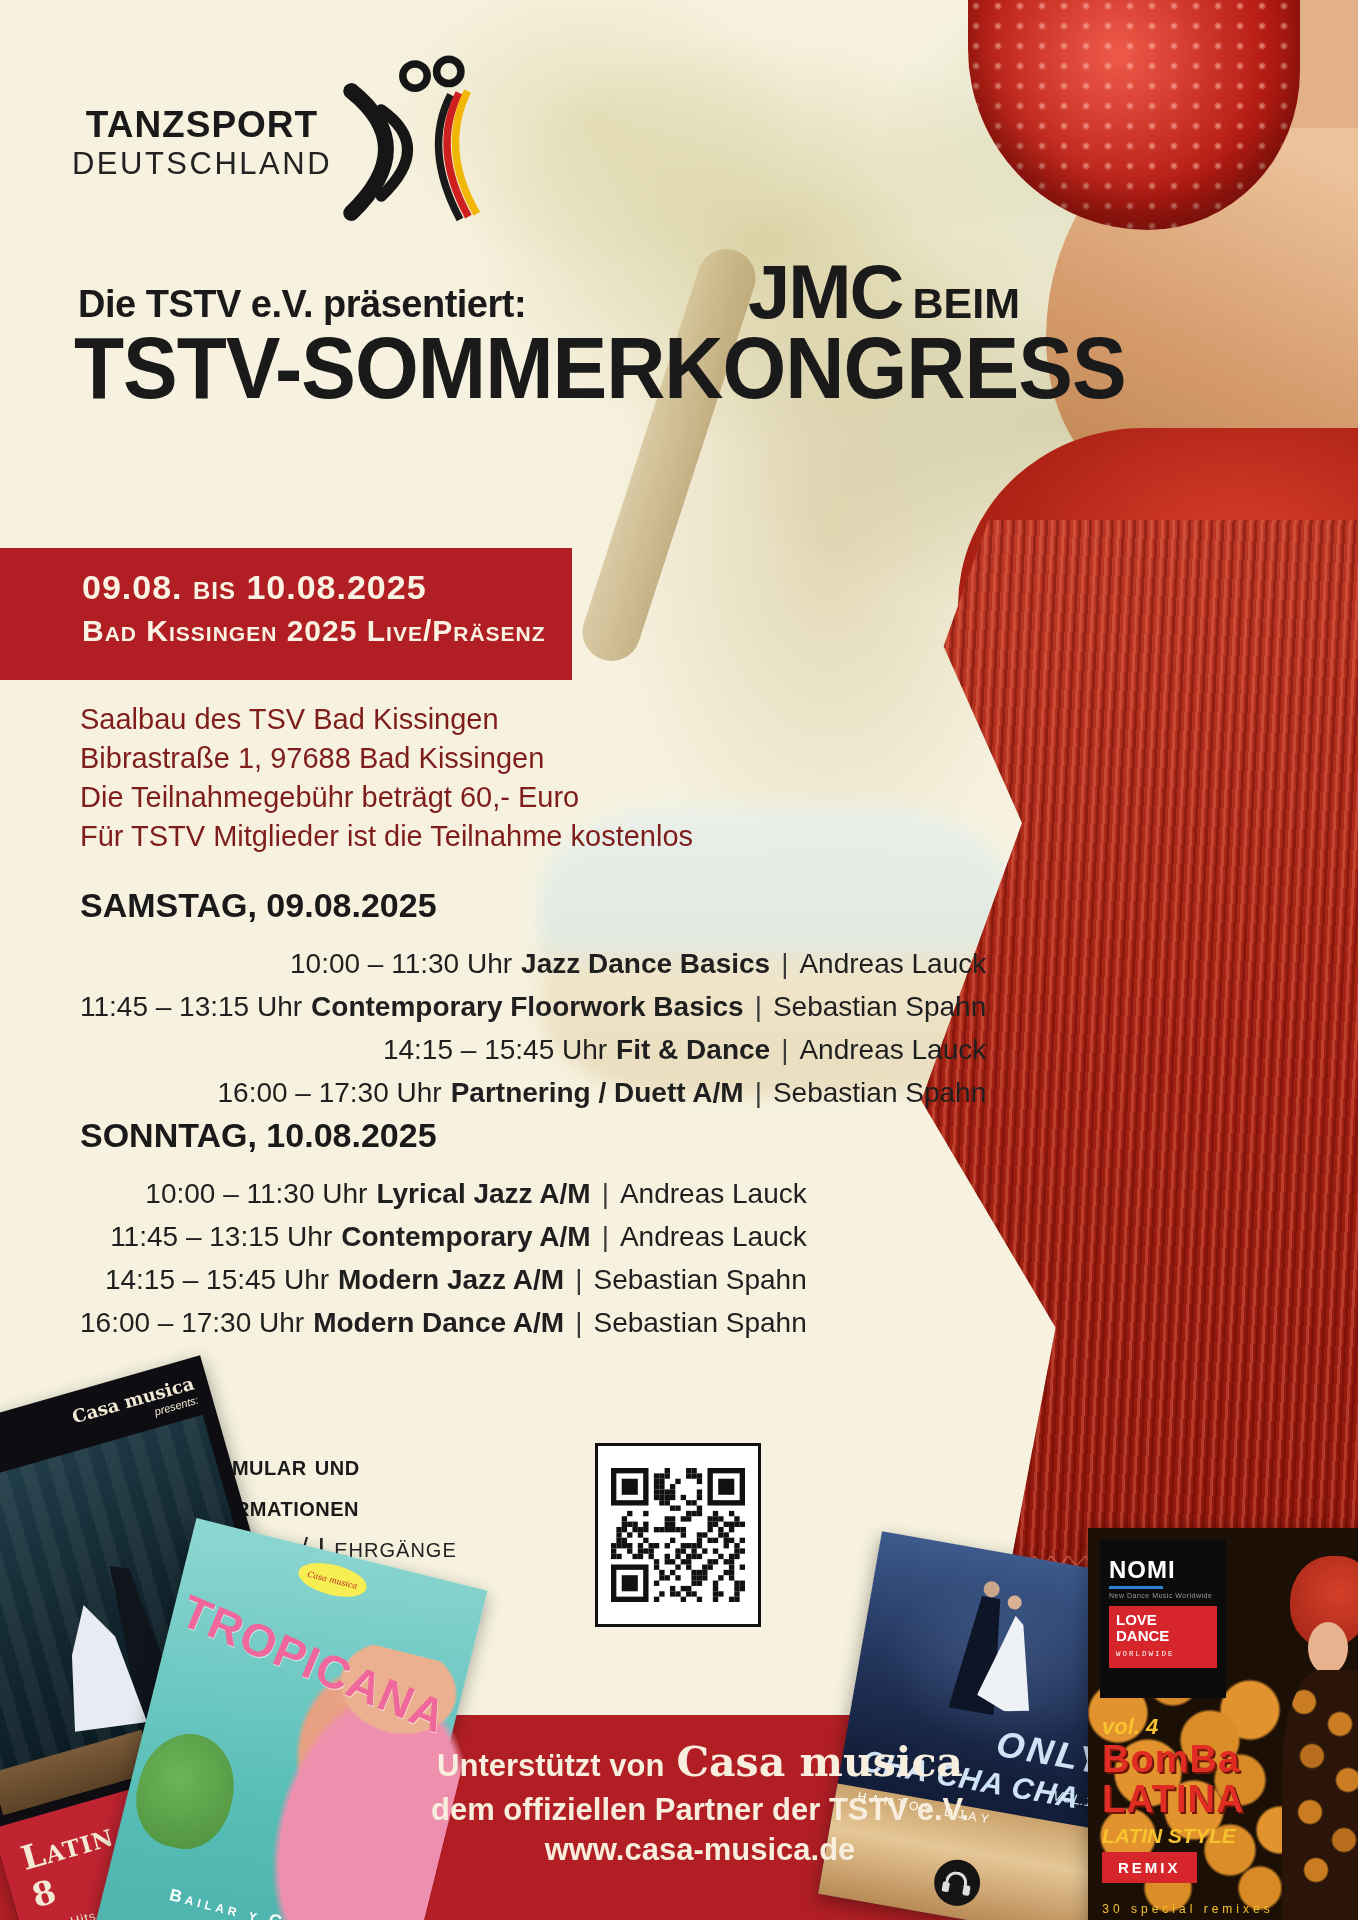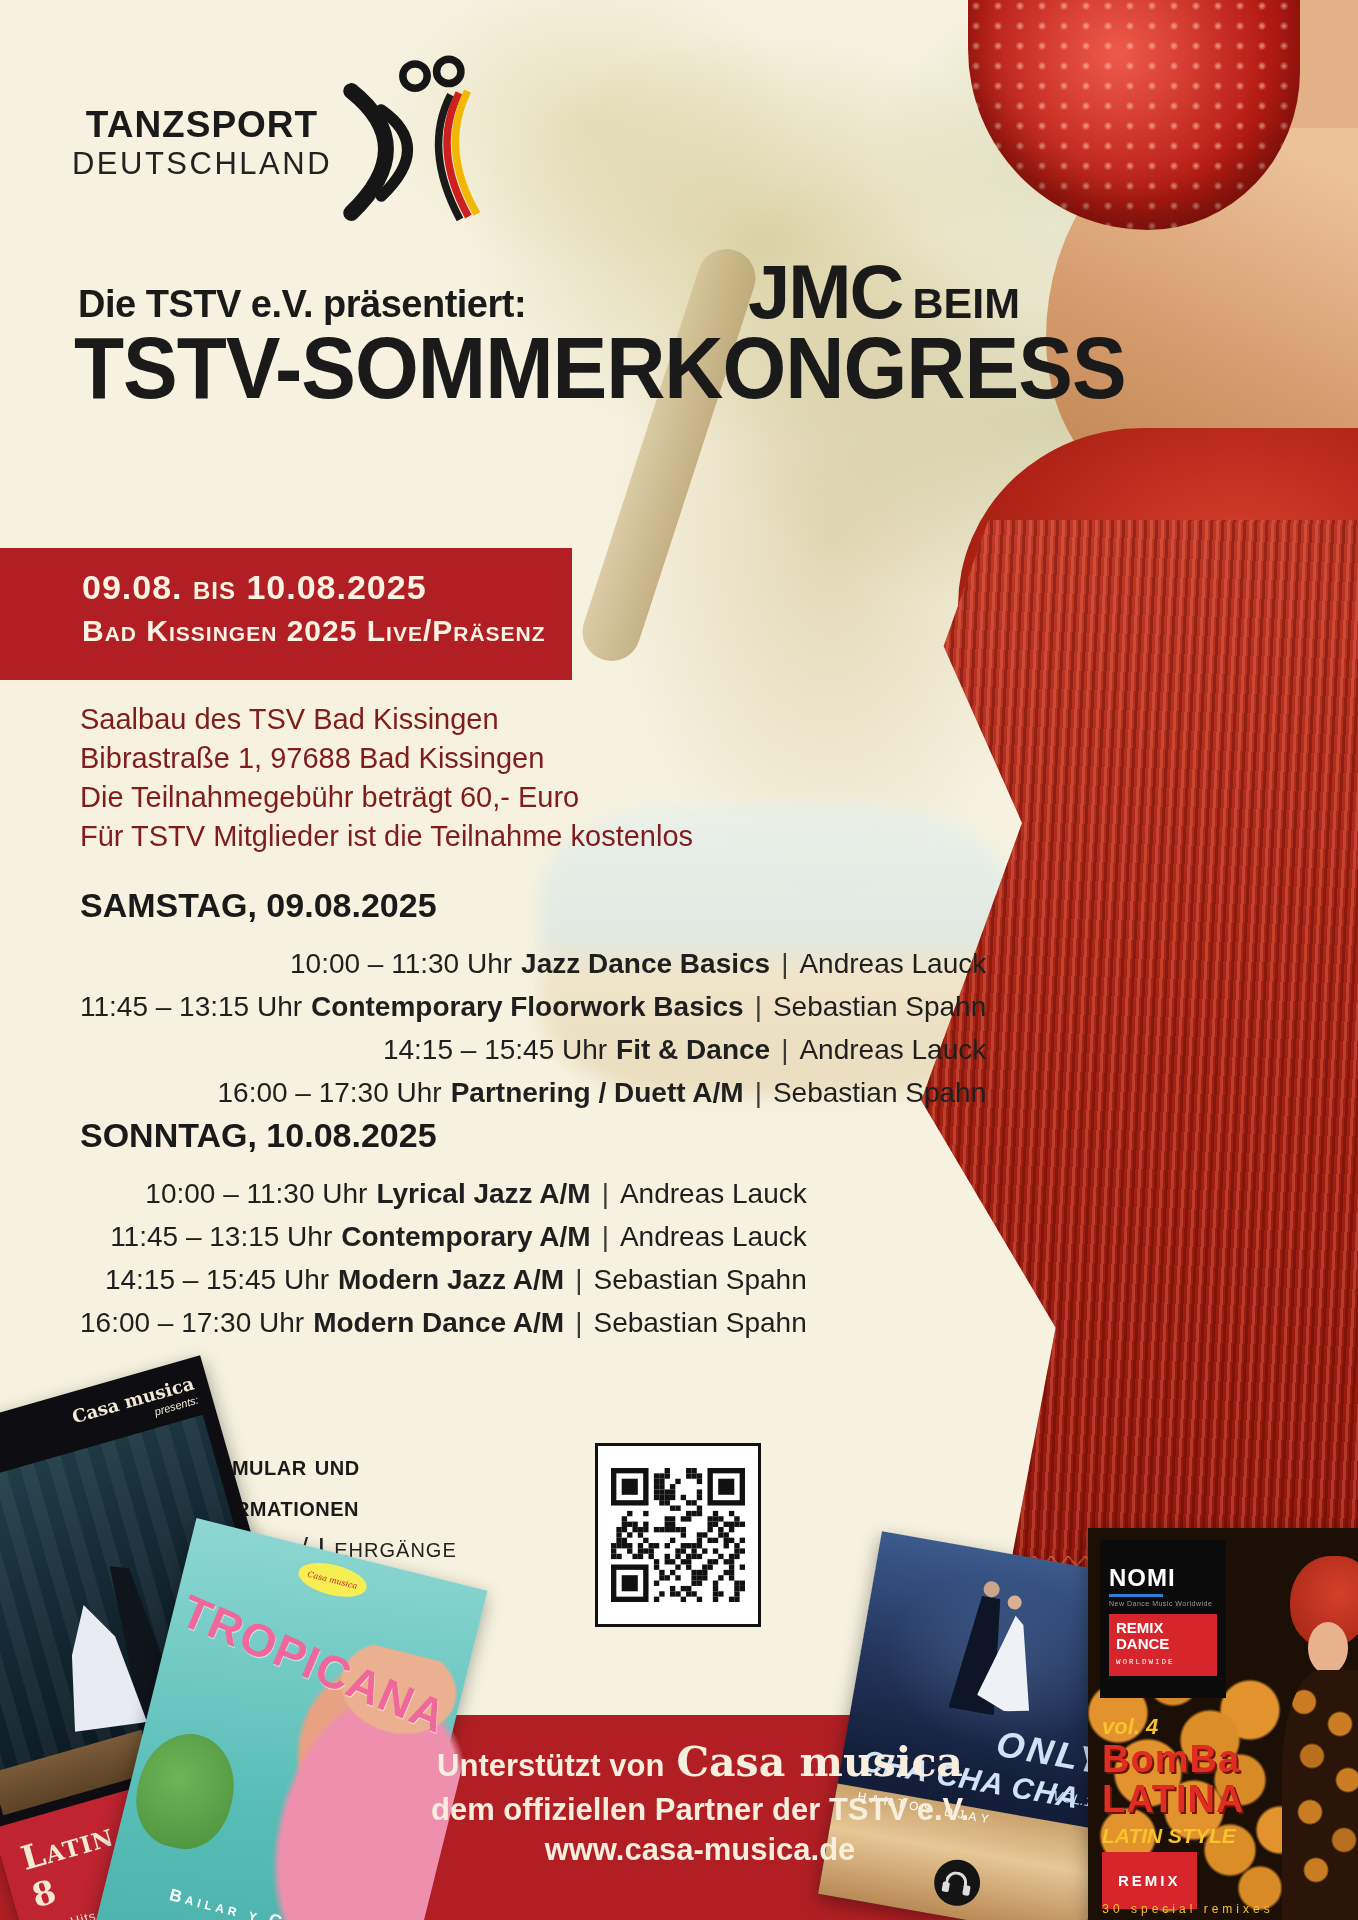--- a/index.html
+++ b/index.html
@@ -178,21 +178,21 @@
       radial-gradient(circle 34px at 60px 245px,#e2932d 32px,transparent 35px),
       radial-gradient(circle 30px at 122px 212px,#db8d28 28px,transparent 31px),
       radial-gradient(circle 28px at 40px 308px,#e2932d 26px,transparent 29px),
       radial-gradient(circle 30px at 106px 282px,#e2932d 28px,transparent 31px),
       radial-gradient(circle 26px at 152px 252px,#d88a26 24px,transparent 27px),
       radial-gradient(circle 30px at 162px 182px,#e2932d 28px,transparent 31px),
       radial-gradient(circle 26px at 142px 322px,#db8d28 24px,transparent 27px),
       radial-gradient(circle 24px at 192px 302px,#e2932d 22px,transparent 25px),
       radial-gradient(circle 22px at 172px 360px,#d88a26 20px,transparent 23px),
       radial-gradient(circle 24px at 80px 360px,#db8d28 22px,transparent 25px);}
-  .a4-panel{left:12px;top:12px;width:126px;height:158px;background:#0b0b0b;padding:24px 9px;}
+  .a4-panel{left:12px;top:12px;width:126px;height:158px;background:#0b0b0b;padding:16px 9px;}
   .a4-nomi{position:static;color:#fff;font-weight:bold;font-size:24px;letter-spacing:1px;}
   .a4-nomi-arc{position:static;width:54px;height:0;border-bottom:3px solid #2b7fd4;margin:2px 0 3px;}
   .a4-nomi-note{position:static;color:#9a9a9a;font-size:7px;letter-spacing:.5px;}
   .a4-love{position:static;margin-top:7px;background:#d6252b;color:#fff;font-weight:bold;
     font-size:15px;line-height:16px;padding:6px 7px;}
   .a4-love span{position:static;display:block;}
   .a4-love .ww{font-size:7.5px;letter-spacing:2px;font-weight:normal;margin-top:2px;font-family:Liberation Mono, monospace;}
   .a4-hair{top:28px;right:6px;width:82px;height:92px;border-radius:50% 40% 55% 45%;
     background:radial-gradient(circle at 60% 40%,#d4402a,#a02313);}
   .a4-face{top:94px;right:30px;width:40px;height:52px;background:#e8b28e;border-radius:50%;}
@@ -206,21 +206,21 @@
       radial-gradient(circle 12px at 28px 142px,#c97c22 11px,transparent 13px),
       radial-gradient(circle 12px at 62px 170px,#b96f1e 11px,transparent 13px),
       radial-gradient(circle 12px at 34px 200px,#c97c22 11px,transparent 13px);}
   .a4-vol{left:14px;top:186px;color:#f7c32e;font-weight:bold;font-style:italic;font-size:22px;}
   .a4-t1{left:14px;top:210px;font-weight:bold;font-size:38px;color:#e02c22;
     text-shadow:2px 2px 0 #6e1608;letter-spacing:1px;}
   .a4-t2{left:14px;top:250px;font-weight:bold;font-size:38px;color:#e02c22;
     text-shadow:2px 2px 0 #6e1608;letter-spacing:1px;}
   .a4-style{left:14px;top:296px;font-weight:bold;font-style:italic;font-size:21px;color:#f7c32e;}
   .a4-remix{left:14px;top:324px;background:#d6252b;color:#fff;font-weight:bold;font-size:15px;
-    letter-spacing:3px;padding:20px 16px;}
+    letter-spacing:3px;padding:7px 16px;}
   .a4-note{left:0;bottom:10px;width:200px;text-align:center;color:#f7c32e;font-size:12px;letter-spacing:4px;}
 </style>
 </head>
 <body>
 
 <div class="poster">
 
   <div class="bg-palms"></div>
   <div class="palm-trunk"></div>
   <div class="beach"></div>
@@ -589,21 +589,21 @@
       <span class="padr"></span>
     </div>
   </div>
 
   <div class="album a4">
     <div class="a4-panel">
       <div class="a4-nomi">NOMI</div>
       <div class="a4-nomi-arc"></div>
       <div class="a4-nomi-note">New Dance Music Worldwide</div>
       <div class="a4-love">
-        <span>REMIX DANCE</span>
+        <span>LOVE DANCE</span>
         <span class="ww">WORLDWIDE</span>
       </div>
     </div>
     <div class="a4-hair"></div>
     <div class="a4-face"></div>
     <div class="a4-body"></div>
     <div class="a4-vol">vol. 4</div>
     <div class="a4-t1">BomBa</div>
     <div class="a4-t2">LATINA</div>
     <div class="a4-style">LATIN STYLE</div>

